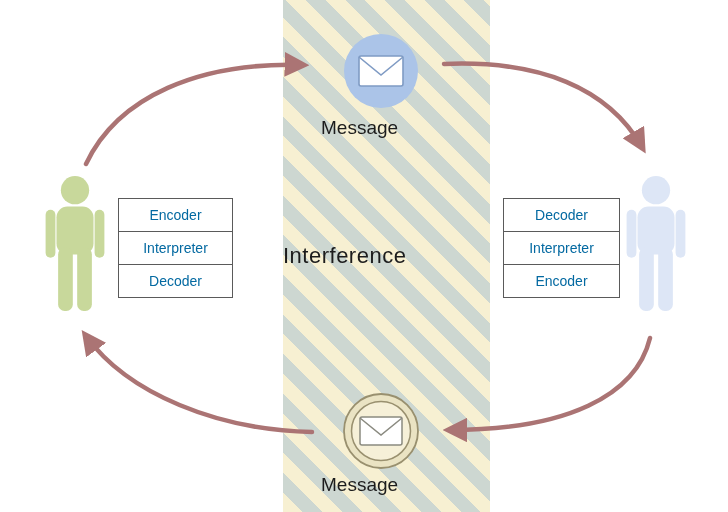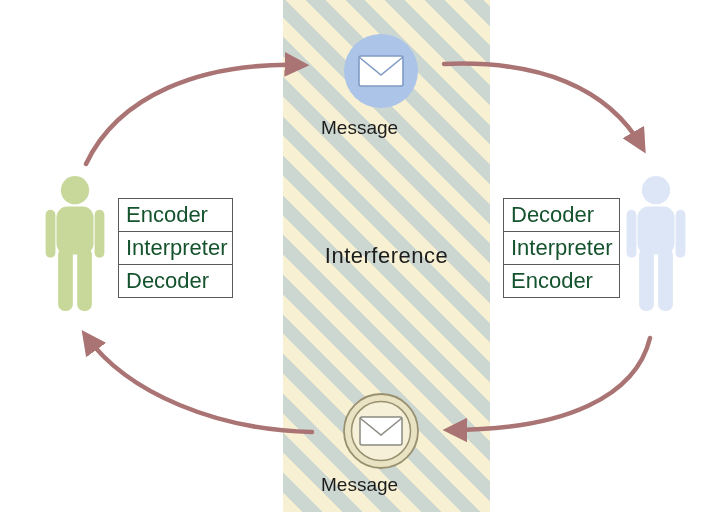--- a/index.html
+++ b/index.html
@@ -10,27 +10,27 @@
   .band {
     position:absolute; left:283px; top:0; width:207px; height:512px;
     background:repeating-linear-gradient(45deg, #f7f0d2 0 14px, #cdd7d1 14px 28px);
   }
   .layer { position:absolute; left:0; top:0; width:728px; height:512px; }
   .abs { position:absolute; }
   .process-box {
     position:absolute; background:#ffffff; border:1px solid #5a5a5a; z-index:4;
   }
   .process-box .row {
-    height:32px; line-height:32px; padding:0 7px; font-size:22px; color:#14532d;
-    border-bottom:1px solid #5a5a5a; white-space:nowrap; background:#ffffff;
+    height:32px; line-height:32px; padding:0 7px; font-size:14px; color:#0369a1;
+    border-bottom:1px solid #5a5a5a; white-space:nowrap; background:#ffffff;text-align:center;
   }
   .process-box .row:last-child { border-bottom:none; }
   .label { position:absolute; color:#1c1c1c; z-index:5; }
   .msg-label { width:120px; text-align:left; font-size:19px; }
-  .interference-label { left:283px; width:207px; top:243px; text-align:center; font-size:22px; letter-spacing:0.5px; }
+  .interference-label { left:283px; width:207px; top:243px; font-size:22px; letter-spacing:0.5px; }
   svg.icon, svg.person { position:absolute; z-index:3; }
   svg.arrows { z-index:2; }
   .defs-holder { position:absolute; width:0; height:0; overflow:hidden; }
 </style>
 </head>
 <body>
 
 <div class="stage">
 
   <svg class="defs-holder" aria-hidden="true">

